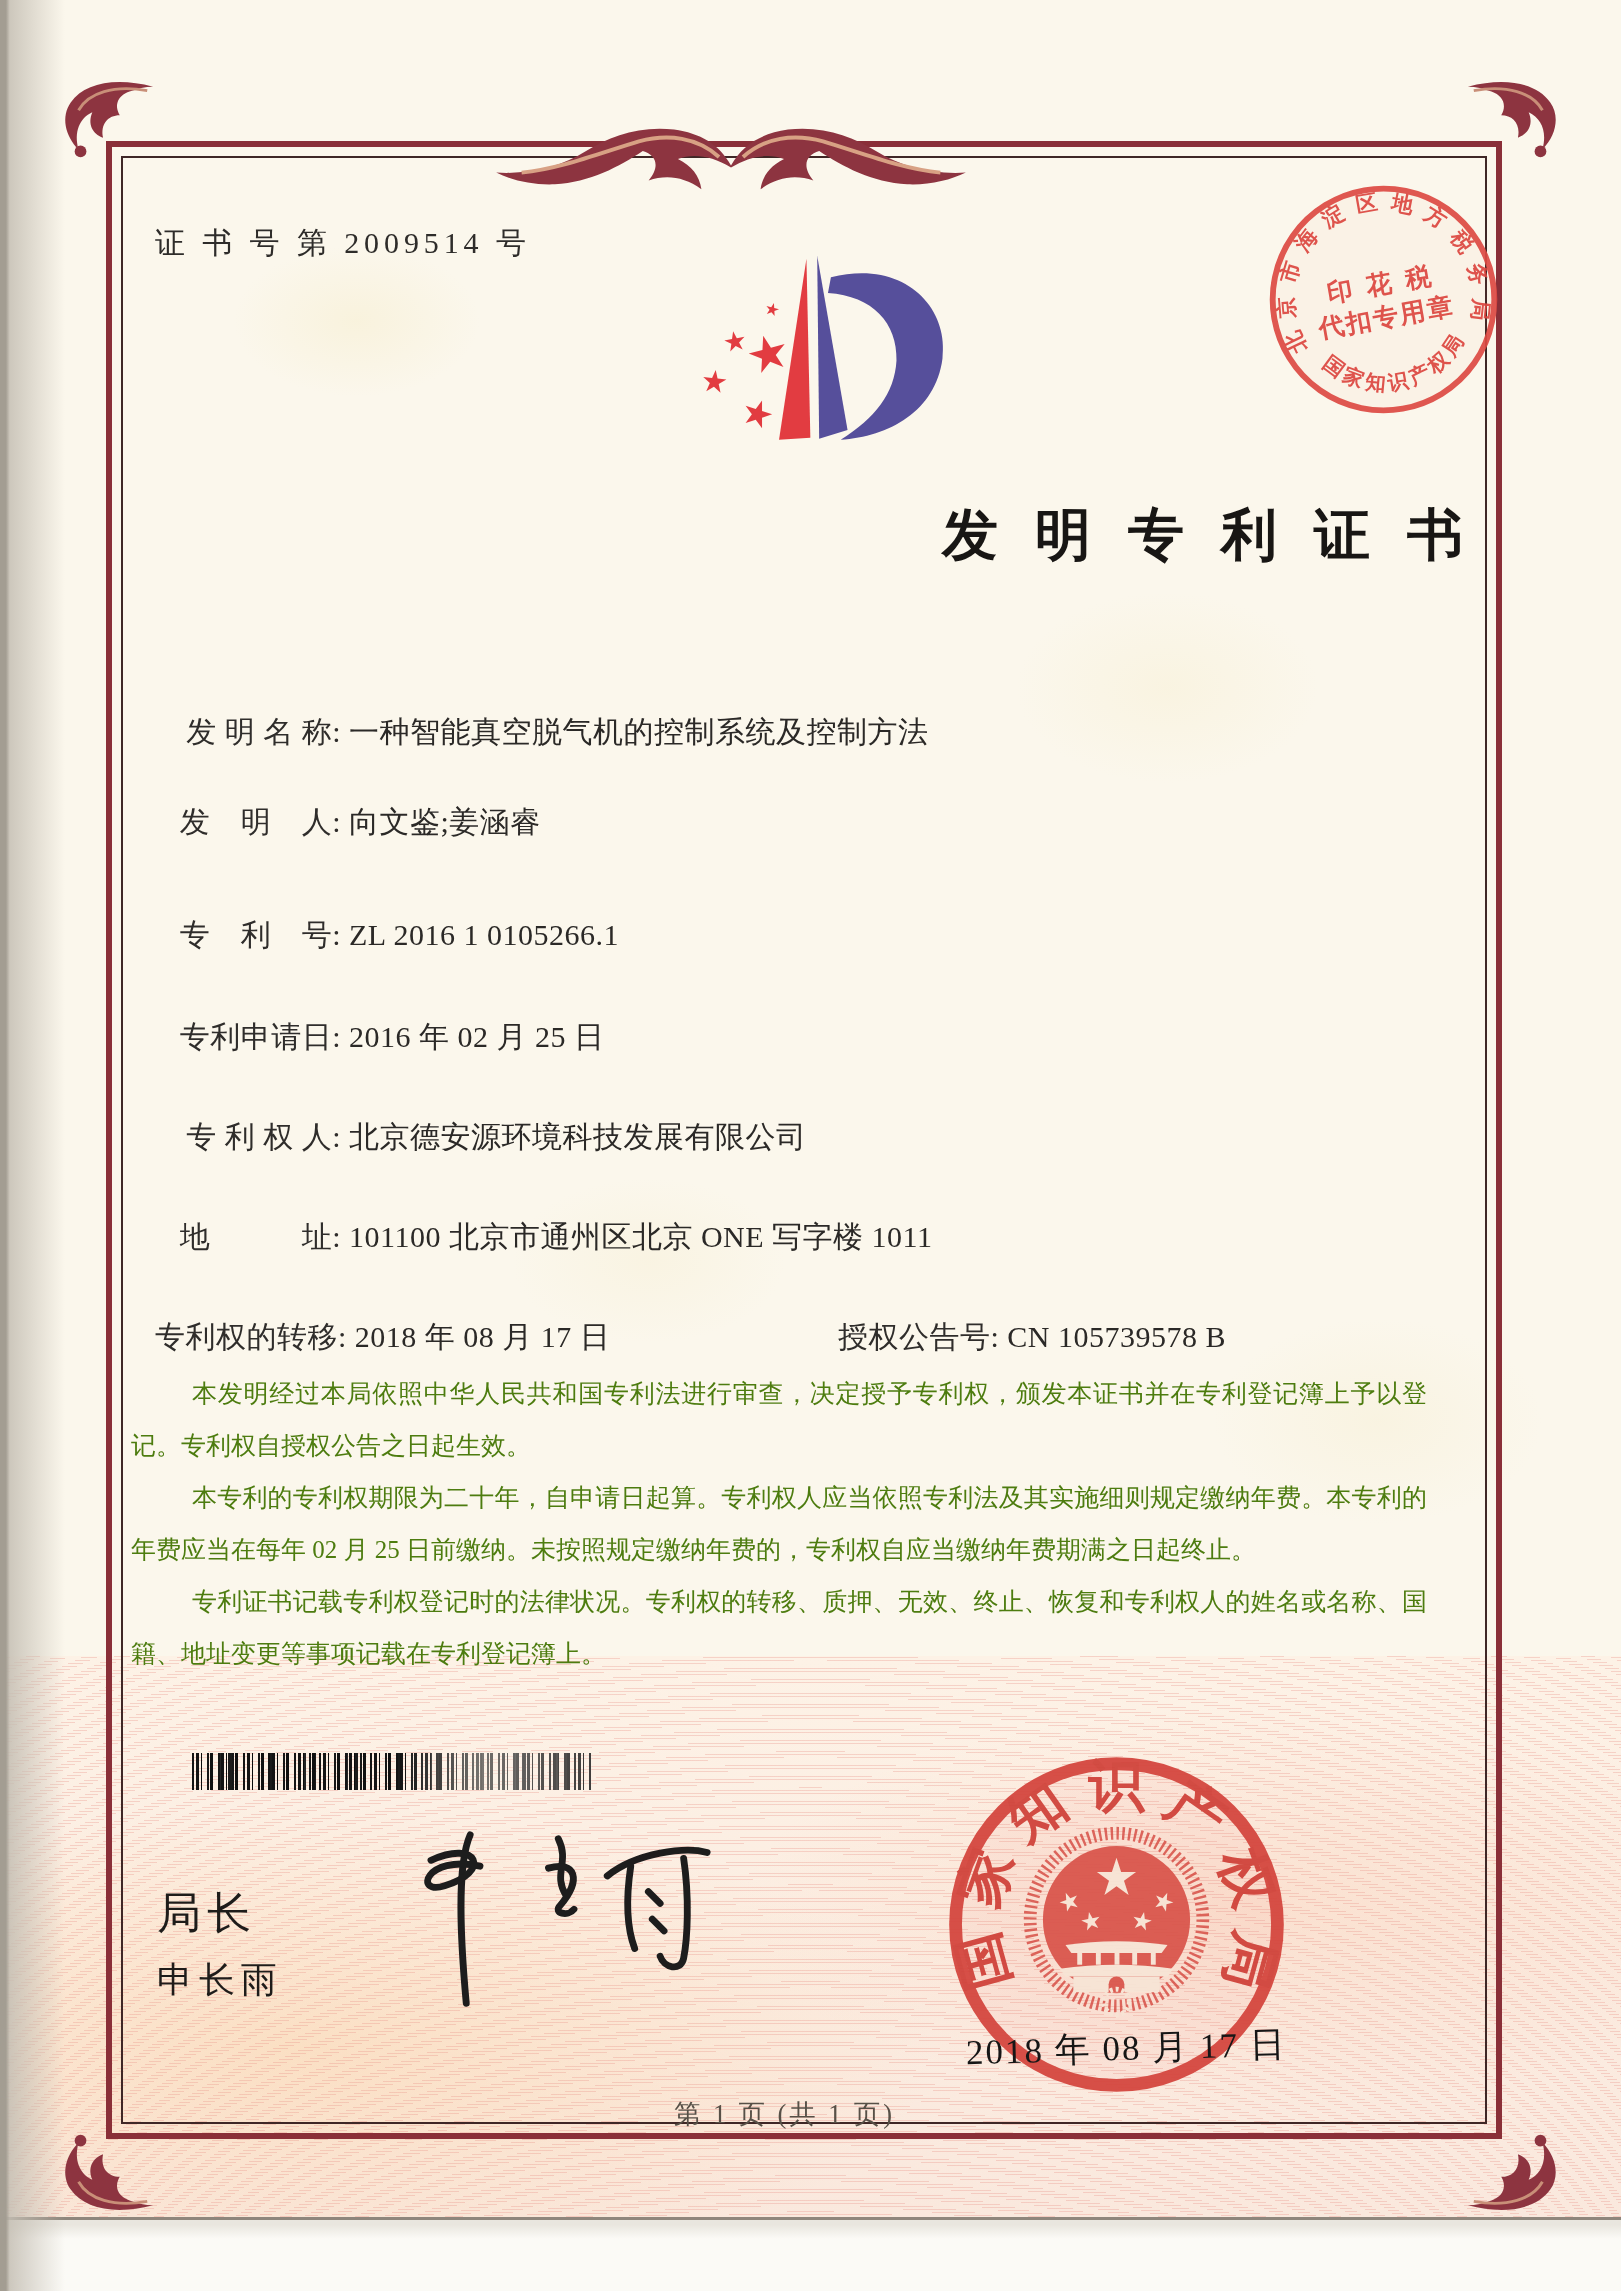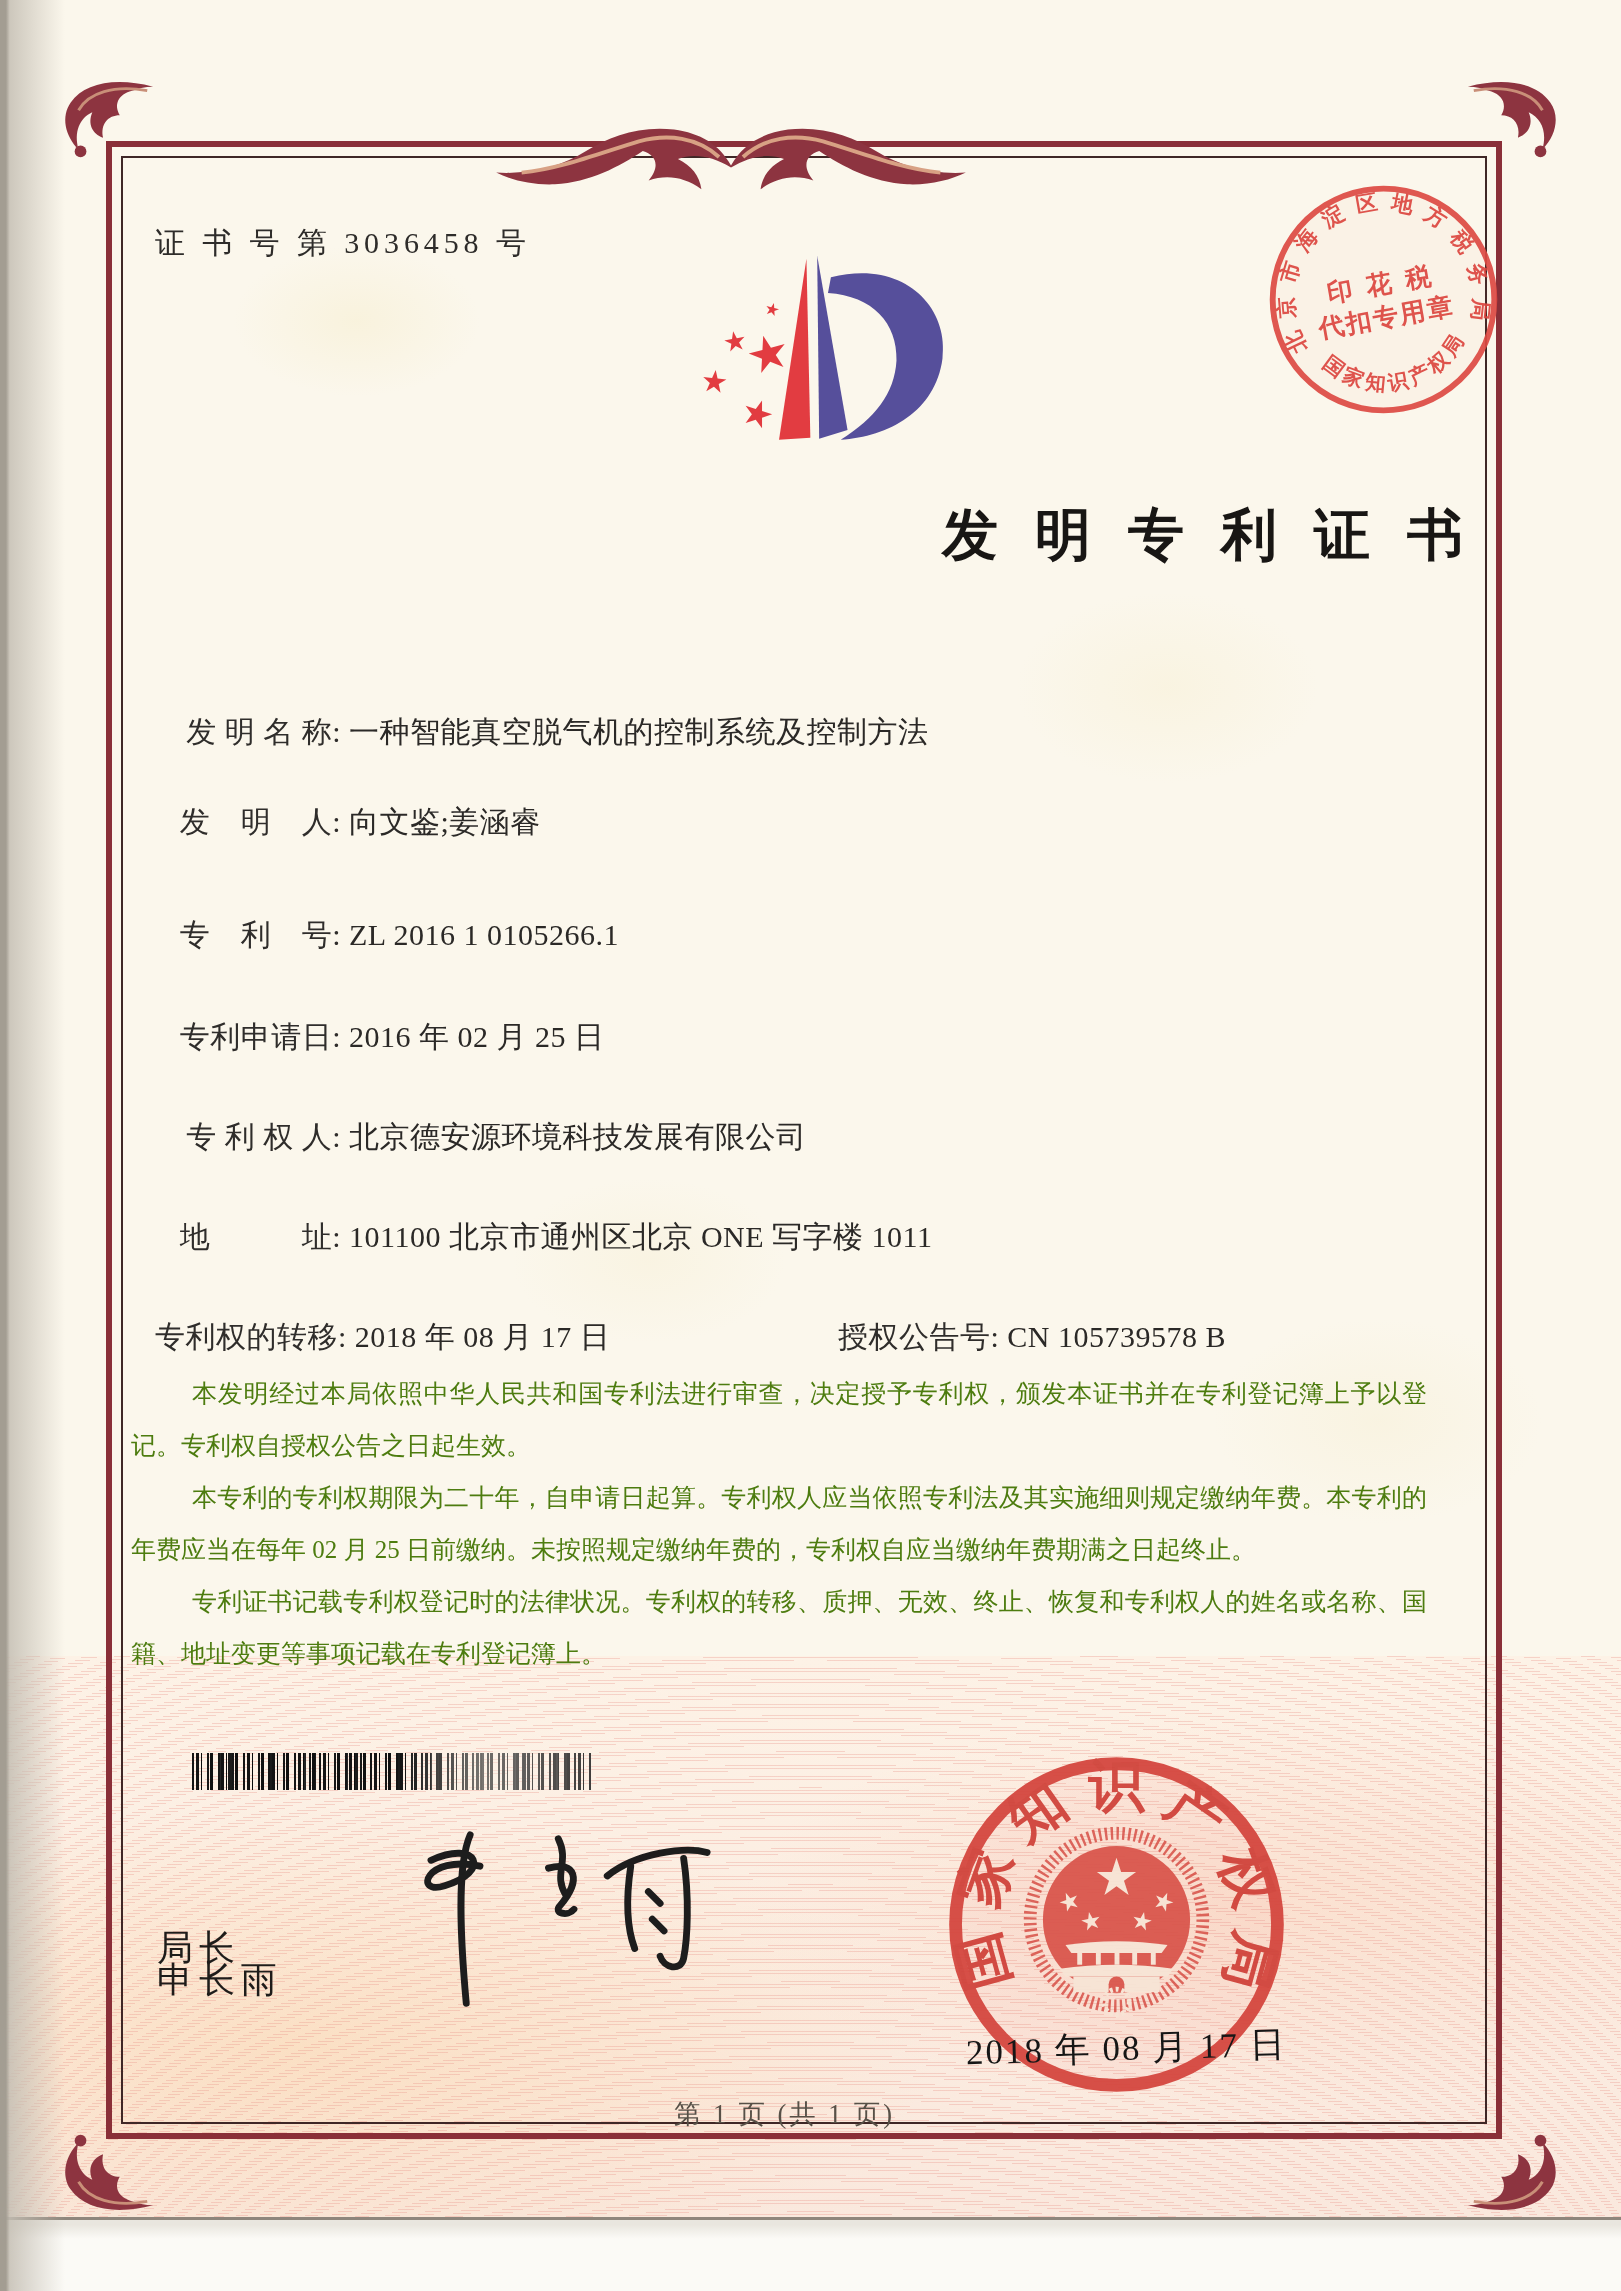--- a/index.html
+++ b/index.html
@@ -40,21 +40,21 @@
   .fieldrow{position:absolute;left:155px;font-size:30px;color:#2f2d2b;letter-spacing:0.5px;white-space:pre;}
   .flabel{display:inline-block;min-width:194px;text-align:right;}
   .fvalue{color:#2b2927;}
   .row-right{left:838px;}
   .body-text{position:absolute;left:131px;top:1368px;width:1296px;font-size:25px;line-height:52px;color:#4d7c0f;text-align:justify;}
   .body-text p{margin:0;text-indent:61px;}
   .barcode{position:absolute;left:192px;top:1753px;width:400px;height:37px;background-image:
       linear-gradient(90deg, rgba(253,248,238,0) 52%, rgba(253,244,236,.42) 72%, rgba(253,244,236,.18) 100%),
       repeating-linear-gradient(90deg,#141414 0 2px,transparent 2px 3.9px,#141414 3.9px 6.9px,transparent 6.9px 8.8px,#0c0c0c 8.8px 9.8px,transparent 9.8px 14.7px,#161616 14.7px 16.7px,transparent 16.7px 17.6px,#101010 17.6px 20.6px,transparent 20.6px 25.5px),
       repeating-linear-gradient(90deg,transparent 0 28px,#242424 28px 30px,transparent 30px 36px,#1b1b1b 36px 40px,transparent 40px 42px);}
-  .sig-role{position:absolute;left:157px;top:1884px;font-size:36px;color:#1e1c1a;letter-spacing:5.9px;margin-top:40px;}
+  .sig-role{position:absolute;left:157px;top:1884px;font-size:44px;color:#1e1c1a;letter-spacing:5.9px;}
   .sig-name{position:absolute;left:157px;top:1956px;font-size:36px;color:#1e1c1a;letter-spacing:5.9px;}
   .sig-hand{position:absolute;left:384px;top:1821px;width:329px;height:201px;}
   .main-seal{position:absolute;left:933px;top:1741px;width:367px;height:367px;opacity:.93;}
   .seal-date{position:absolute;left:966px;top:2025px;font-size:35px;color:#161616;letter-spacing:2px;transform:rotate(-1.5deg);white-space:pre;}
   .tax-stamp{position:absolute;left:1257px;top:173px;width:253px;height:253px;opacity:.92;}
   .footer{position:absolute;left:108px;top:2096px;width:1353px;text-align:center;font-size:26.5px;color:#575047;letter-spacing:2.9px;white-space:pre;}
 </style>
 </head>
 <body>
 
@@ -94,21 +94,21 @@
   <svg class="corner-orn orn-br" viewBox="0 0 104 104">
       <use href="#cornerOrn"></use>
     </svg>
   <svg class="top-orn top-orn-l" viewBox="0 0 244 88">
       <use href="#phoenixOrn"></use>
     </svg>
   <svg class="top-orn top-orn-r" viewBox="0 0 244 88">
       <use href="#phoenixOrn"></use>
     </svg>
 
-  <div class="cert-no">证 书 号 第 3036458 号</div>
+  <div class="cert-no">证 书 号 第 2009514 号</div>
 
   <svg class="logo" viewBox="0 0 330 238">
     <use href="#sealstar" transform="translate(133,66) rotate(15) scale(0.7)" fill="#e23c41"></use>
     <use href="#sealstar" transform="translate(95,99) rotate(-10) scale(1.1)" fill="#e23c41"></use>
     <use href="#sealstar" transform="translate(74,140) rotate(6) scale(1.25)" fill="#e23c41"></use>
     <use href="#sealstar" transform="translate(129,112) rotate(-15) scale(2.0)" fill="#e23c41"></use>
     <use href="#sealstar" transform="translate(118,173) rotate(18) scale(1.5)" fill="#e23c41"></use>
     <path d="M168,14 L172,197 L140,199 Z" fill="#e23c41"></path>
     <path d="M179,11 L210,189 L181,198 Z" fill="#564f9b"></path>
     <path d="M193,33 C266,14 314,62 307,116 C300,170 252,196 203,199 C238,177 258,152 260,118 C261,80 236,52 190,49 Z" fill="#564f9b"></path>

